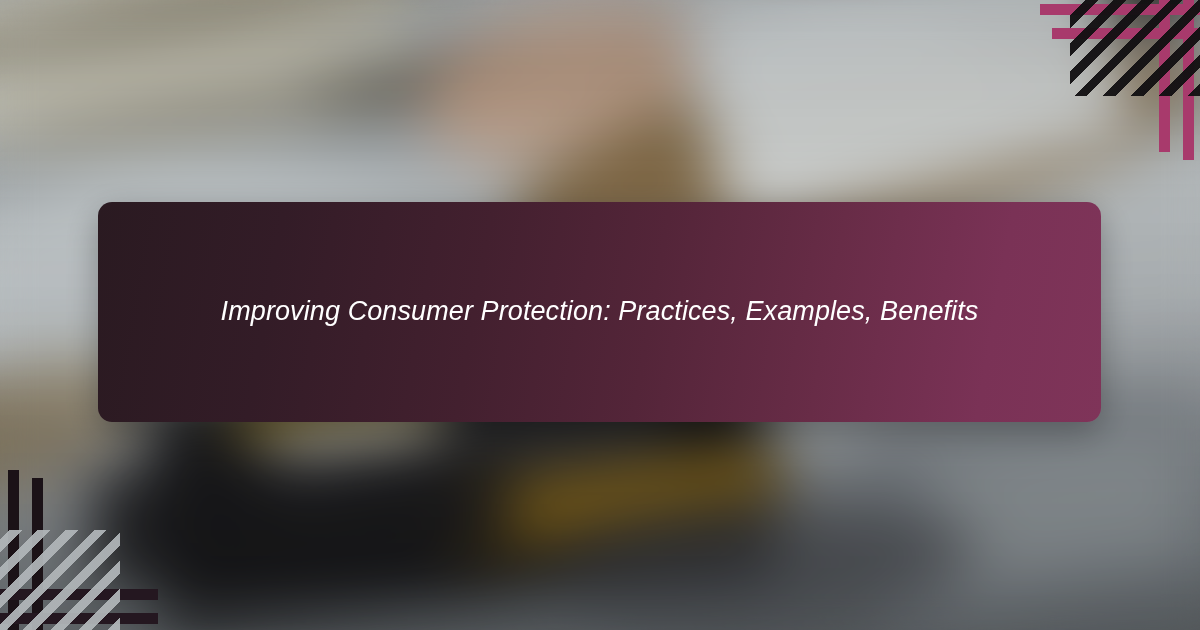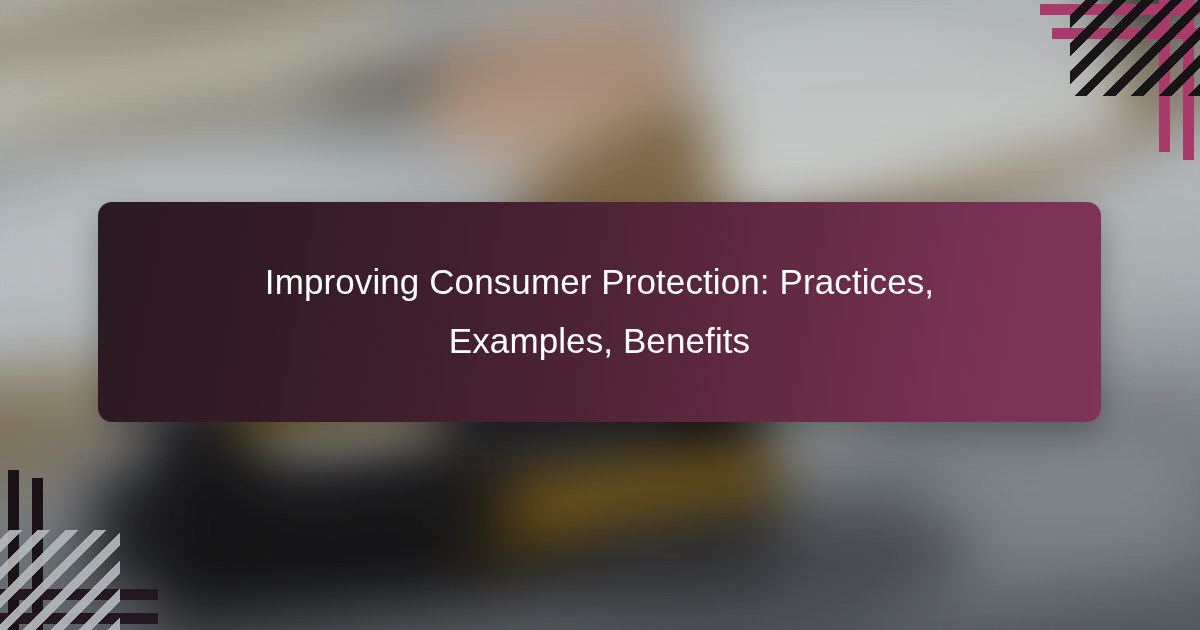--- a/index.html
+++ b/index.html
@@ -130,24 +130,25 @@
     display: flex;
     align-items: center;
     justify-content: center;
   }
   .banner-title {
     margin: 0;
     padding: 0 70px;
     text-align: center;
     color: #ffffff;
     font-weight: 300;
-    font-size: 35px;
+    font-size: 27px;
     line-height: 1.68;
     letter-spacing: .1px;
     max-width: 760px;
+    font-style: italic;
   }
 
   
   .corner {
     position: absolute;
     pointer-events: none;
   }
 
   
   .corner-tr { right: 0; top: 0; width: 160px; height: 160px; }

